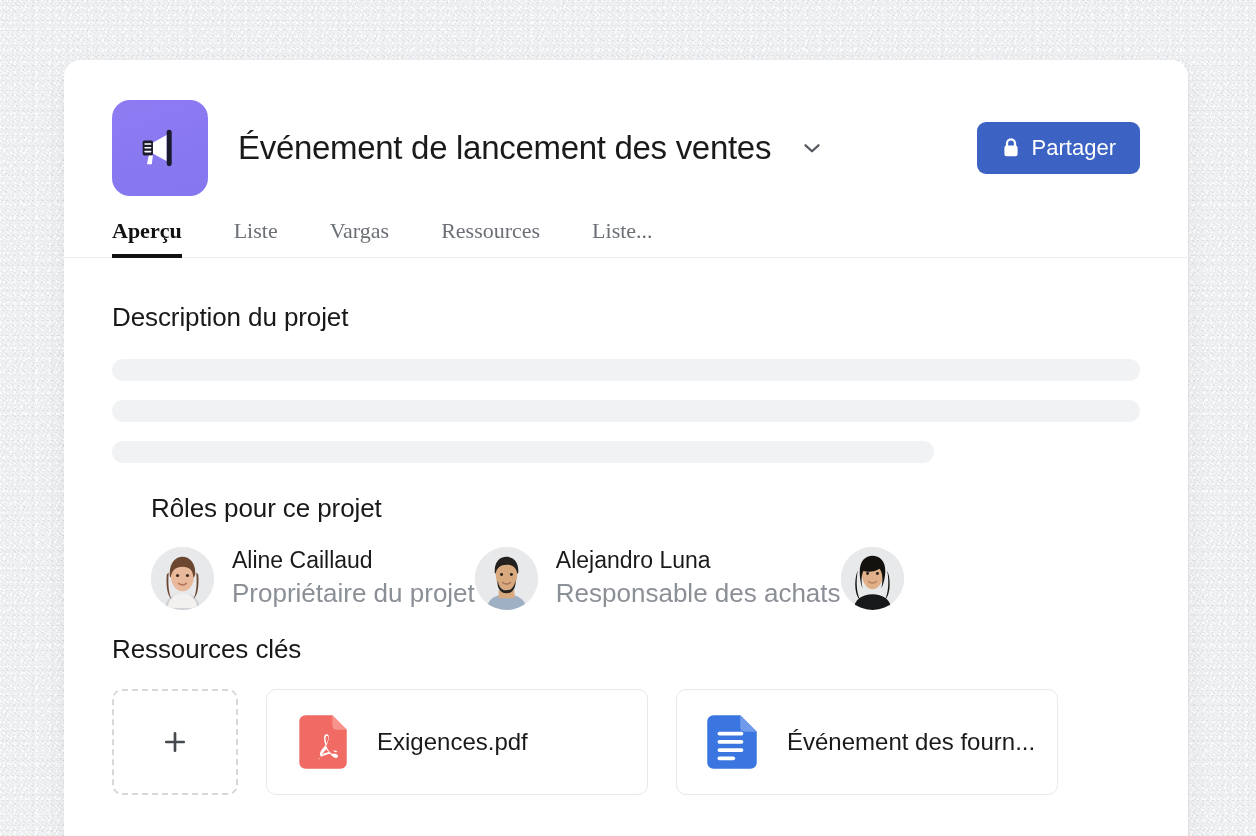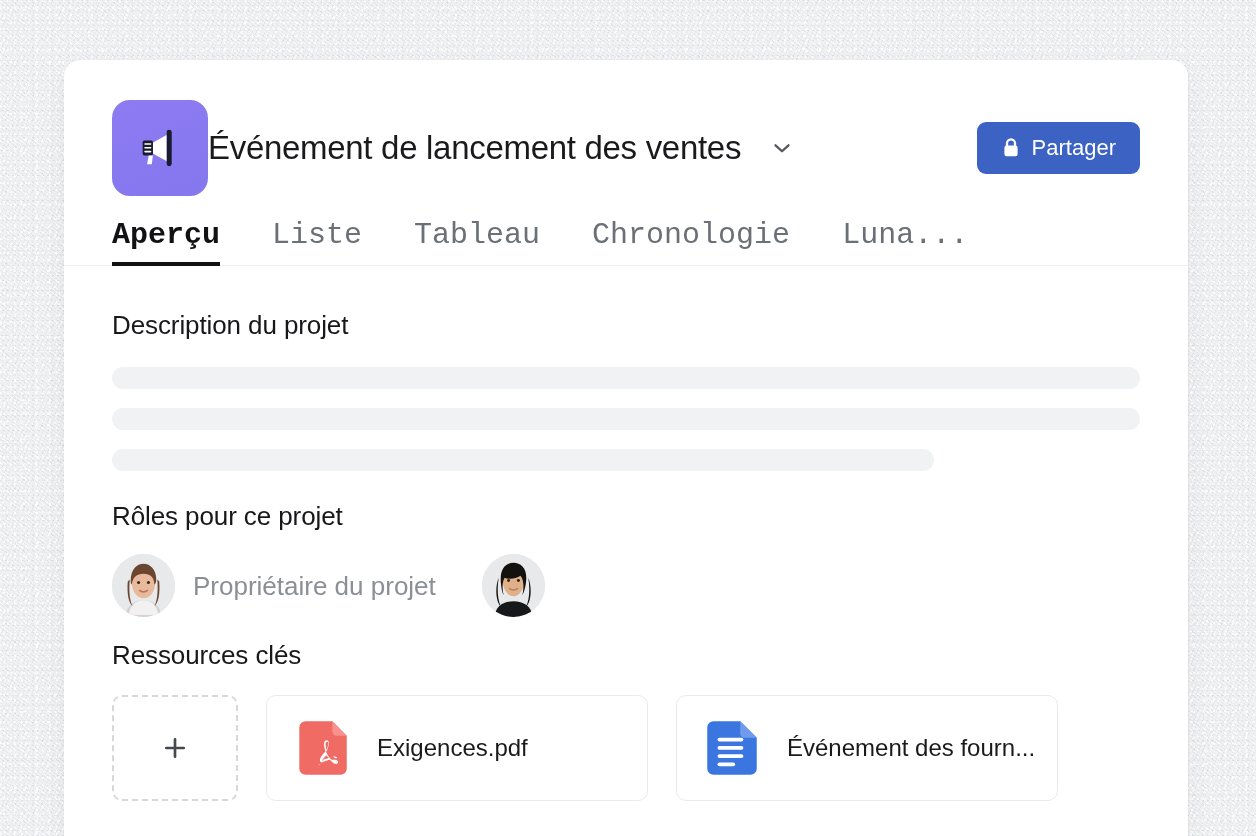--- a/index.html
+++ b/index.html
@@ -72,20 +72,21 @@
     display: flex;
     align-items: center;
     justify-content: center;
     flex: 0 0 auto;
   }
   .project-title {
     font-size: 33px;
     font-weight: 400;
     letter-spacing: -.3px;
     color: #1a1a1c;
+    margin-left: 30px;
     white-space: nowrap;
   }
   .chevron-btn {
     margin-left: 24px;
     width: 34px;
     height: 34px;
     display: flex;
     align-items: center;
     justify-content: center;
     cursor: pointer;
@@ -121,30 +122,30 @@
   .tabs::after {
     content: "";
     position: absolute;
     left: -48px;
     right: -48px;
     bottom: 0;
     height: 1px;
     background: #edeef0;
   }
   .tab {
-    font-size: 30px;
+    font-size: 22px;
     color: #6b6f76;
     padding: 0 0 14px 0;
     margin-right: 52px;
     cursor: pointer;
     white-space: nowrap;
     position: relative;
     background: none;
     border: none;
-    font-family: Liberation Mono, monospace;
+    font-family: Liberation Serif, serif;
   }
   .tab.active {
     color: #121214;
     font-weight: 700;
   }
   .tab.active::after {
     content: "";
     position: absolute;
     left: 0; right: 0; bottom: 0;
     height: 4px;
@@ -165,21 +166,21 @@
   #description-section { margin-top: 44px; }
   .skeleton-list { margin-top: 26px; }
   .skeleton-bar {
     height: 22px;
     border-radius: 11px;
     background: #f1f2f3;
     margin-bottom: 19px;
   }
 
   
-  #roles-section { margin-top: 30px; }
+  #roles-section { margin-top: 30px; margin-left: 39px; }
   .roles-row {
     display: flex;
     margin-top: 22px;
   }
   .role {
     display: flex;
     align-items: center;
     width: 370px;
     cursor: pointer;
   }
@@ -287,23 +288,23 @@
           <path d="M6 9 V6.4 A4 4 0 0 1 14 6.4 V9" stroke="#ffffff" stroke-width="2.3" stroke-linecap="round"></path>
           <rect x="3.4" y="8.6" width="13.2" height="10.6" rx="2.2" fill="#ffffff"></rect>
         </svg>
         <span>Partager</span>
       </button>
     </div>
 
     <div class="tabs">
       <button class="tab active">Aperçu</button>
       <button class="tab">Liste</button>
-      <button class="tab">Tableau</button>
-      <button class="tab">Chronologie</button>
-      <button class="tab">Luna...</button>
+      <button class="tab">Vargas</button>
+      <button class="tab">Ressources</button>
+      <button class="tab">Liste...</button>
     </div>
   </div>
 
   <div class="content">
 
     <div id="description-section">
       <div class="section-title">Description du projet</div>
       <div class="skeleton-list">
         <div class="skeleton-bar" style="width:100%"></div>
         <div class="skeleton-bar" style="width:100%"></div>
@@ -323,24 +324,44 @@
               <path d="M17 62c1-10 7-15 15-15s14 5 15 15z" fill="#f3f1ef"></path>
               <path d="M20 28c0-9 5-15 12-15s12 6 12 15c0 10-5 17-12 17s-12-7-12-17z" fill="#e8b99b"></path>
               <path d="M19 27c0-11 6-17 13-17s13 6 13 16c0 3-1 5-2 5 0-7-4-11-11-11s-11 4-12 11c-1 0-1-2-1-4z" fill="#6b4630"></path>
               <path d="M18 26c-1 12 0 22 3 27-4-3-6-12-5-25zM46 26c1 12 0 22-3 27 4-3 6-12 5-25z" fill="#6b4630"></path>
               <circle cx="27" cy="29" r="1.6" fill="#3a2a20"></circle>
               <circle cx="37" cy="29" r="1.6" fill="#3a2a20"></circle>
               <path d="M28 37c2 2 6 2 8 0" stroke="#b9755c" stroke-width="1.6" fill="none" stroke-linecap="round"></path>
             </svg>
           </div>
           <div class="role-text">
+            <div class="role-name">Aline Caillaud</div>
             <div class="role-title">Propriétaire du projet</div>
           </div>
         </div>
 
+        <div class="role">
+          <div class="avatar">
+            <svg viewBox="0 0 64 64">
+              <rect width="64" height="64" fill="#e8e9ea"></rect>
+              <path d="M12 64c0-11 9-16 20-16s20 5 20 16z" fill="#9fb0c4"></path>
+              <path d="M24 44h16v8H24z" fill="#d8a87f"></path>
+              <path d="M21 27c0-9 5-15 11-15s11 6 11 15c0 10-5 17-11 17s-11-7-11-17z" fill="#d8a87f"></path>
+              <path d="M20 25c0-10 5-15 12-15s12 5 12 14c0 2 0 3-1 3-1-6-5-9-11-9s-10 3-11 9c-1 0-1-1-1-2z" fill="#23201e"></path>
+              <path d="M23 34c1 6 4 10 9 10s8-4 9-10c1 6-2 13-9 13s-10-7-9-13z" fill="#23201e"></path>
+              <circle cx="27" cy="28" r="1.5" fill="#2a211c"></circle>
+              <circle cx="37" cy="28" r="1.5" fill="#2a211c"></circle>
+              <path d="M28 36c2 2 6 2 8 0" stroke="#a7765a" stroke-width="1.5" fill="none" stroke-linecap="round"></path>
+            </svg>
+          </div>
+          <div class="role-text">
+            <div class="role-name">Alejandro Luna</div>
+            <div class="role-title">Responsable des achats</div>
+          </div>
+        </div>
 
         <div class="role">
           <div class="avatar">
             <svg viewBox="0 0 64 64">
               <rect width="64" height="64" fill="#e8e9ea"></rect>
               <path d="M13 64c0-11 9-16 19-16s19 5 19 16z" fill="#17181a"></path>
               <path d="M21 26c0-9 5-15 11-15s11 6 11 15c0 10-5 17-11 17s-11-7-11-17z" fill="#e0b088"></path>
               <path d="M19 25c0-11 6-16 13-16s13 5 13 15c0 7-2 14-4 18 2-10 1-17-2-20-4 3-12 4-16 2-2 3-3 10-1 18-2-4-3-11-3-17z" fill="#14120f"></path>
               <path d="M17 24c-2 12-1 22 2 29-5-4-6-20-2-29zM47 24c2 12 1 22-2 29 5-4 6-20 2-29z" fill="#14120f"></path>
               <circle cx="27" cy="27" r="1.5" fill="#2a211c"></circle>

